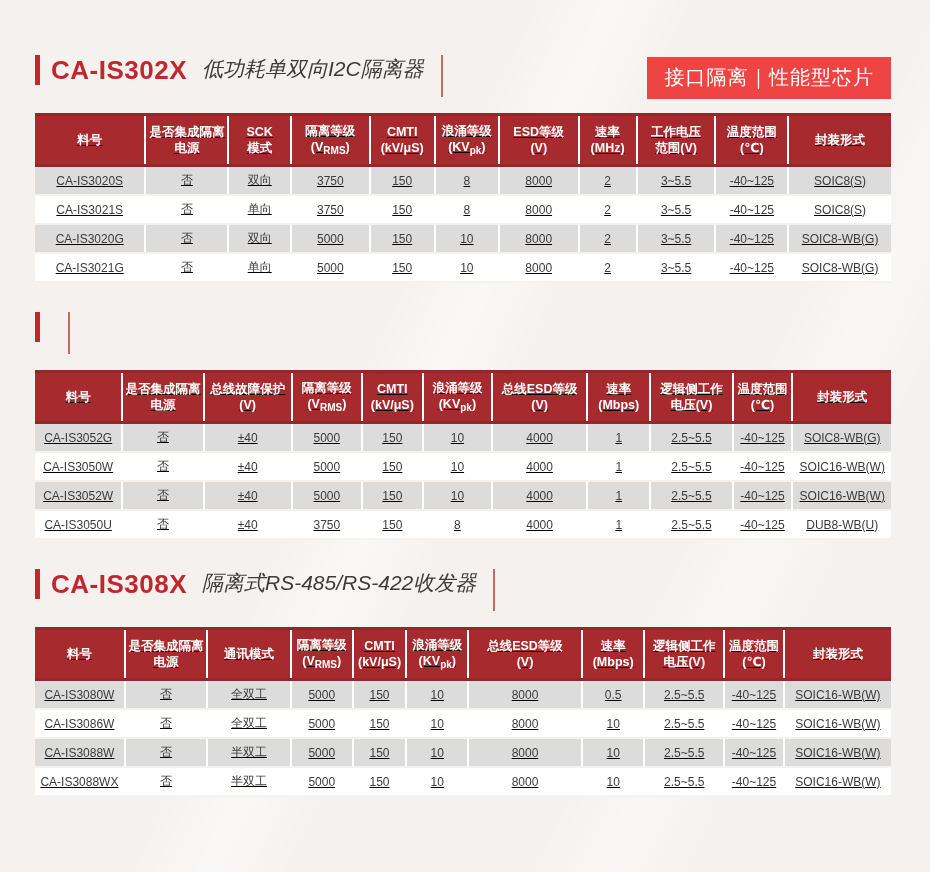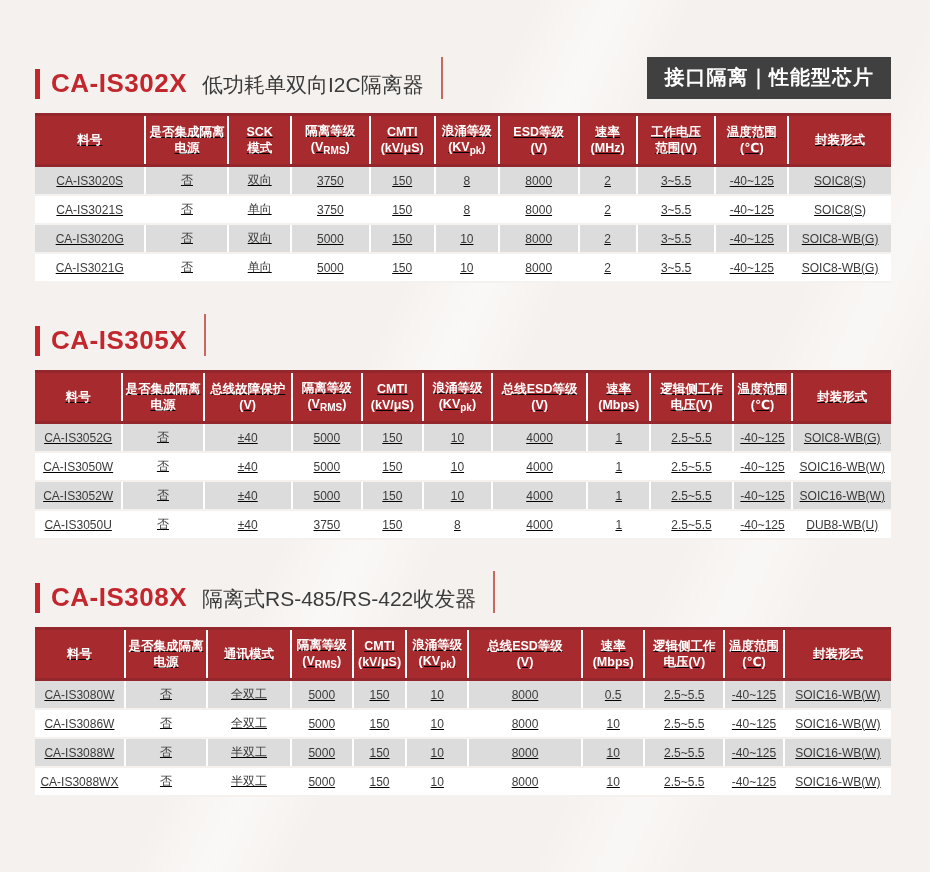--- a/index.html
+++ b/index.html
@@ -14,21 +14,21 @@
   }
   .page{
     position:relative;
     width:856px;
     margin:0 auto;
     padding:55px 0 0 0;
     left:-2px;
   }
   
   .section-head{
-    display:flex;align-items:flex-end;
+    display:flex;align-items:flex-start;
     height:44px;
     margin-bottom:14px;
     position:relative;
   }
   .head-bar{
     width:5px;height:30px;
     background:#C2272D;
     margin-right:11px;
     flex:0 0 auto;
   }
@@ -37,34 +37,35 @@
     font-size:26px;
     font-weight:bold;
     letter-spacing:.5px;
     white-space:nowrap;
   }
   .head-sub{
     color:#3B3B3B;
     font-size:21px;
     margin-left:15px;
     white-space:nowrap;
+    font-style:italic;
   }
   .head-end{
     width:2px;height:42px;
     background:#C8695F;
     margin-left:17px;
     flex:0 0 auto;
   }
   .badge{
     position:absolute;
     right:0;top:2px;
-    background:#404040;
+    background:#ef4444;
     color:#fff;
     font-size:20px;
-    font-weight:bold;
+    font-weight:normal;
     padding:7px 17px 8px;
     letter-spacing:1px;
     white-space:nowrap;
   }
   
   table{
     width:100%;
     border-collapse:collapse;
     table-layout:fixed;
     text-decoration:underline;
@@ -195,21 +196,20 @@
               <td>SOIC8-WB(G)</td>
             </tr>
           </tbody>
         </table>
     </div>
   </div>
 
   <div class="section">
     <div class="section-head">
       <div class="head-bar"></div>
-      <span class="head-code">CA-IS305X</span>
       <div class="head-end"></div>
     </div>
     <div class="tbl-wrap">
       <table>
           <colgroup>
             <col style="width:10.2%">
             <col style="width:9.5%">
             <col style="width:10.3%">
             <col style="width:8.2%">
             <col style="width:7.1%">

